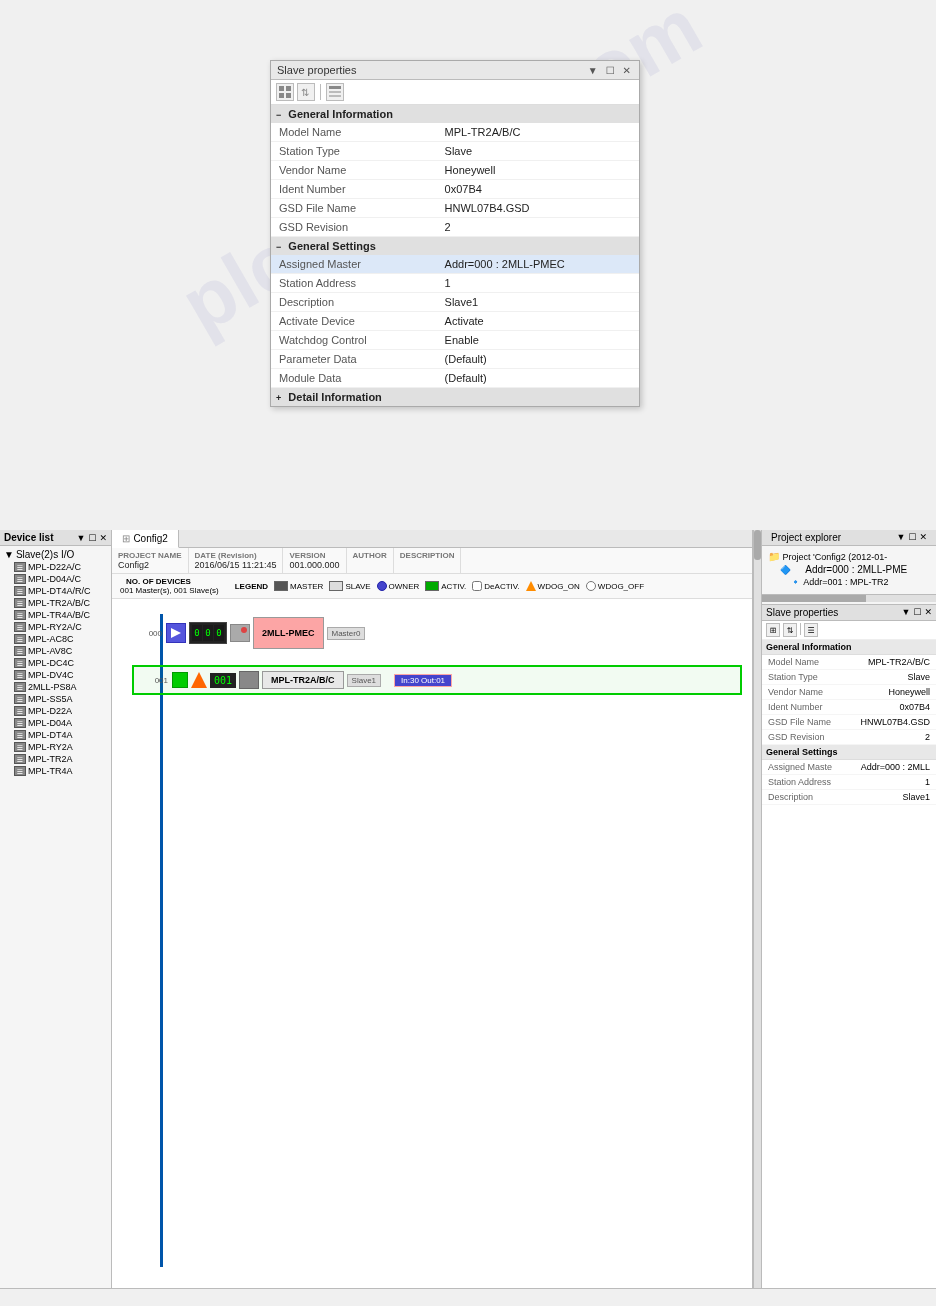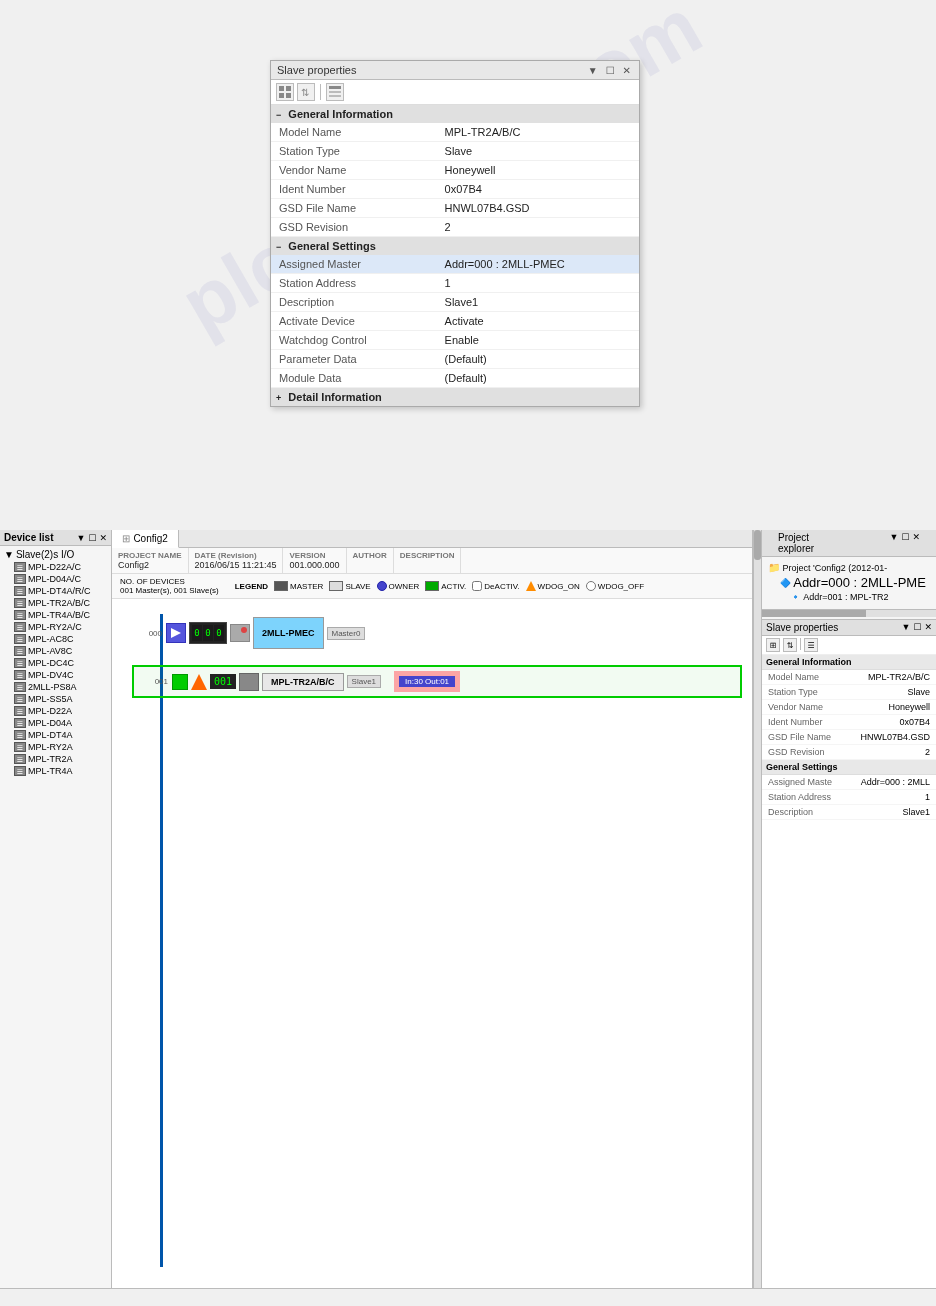--- a/index.html
+++ b/index.html
@@ -349,21 +349,21 @@
       width: 175px;
       background: #f5f5f5;
       border-left: 1px solid #bbb;
       display: flex;
       flex-direction: column;
     }
 
     .proj-panel-header {
       background: #e0e0e0;
       border-bottom: 1px solid #bbb;
-      padding: 2px 16px;
+      padding: 2px 9px;
       display: flex;
       justify-content: space-between;
       font-size: 10px;
       gap: 48px;
     }
 
     .proj-tree {
       padding: 4px;
       font-size: 9px;
     }
@@ -678,21 +678,21 @@
             <div class="value"></div>
           </div>
           <div class="sheet-info-cell">
             <div class="label">DESCRIPTION</div>
             <div class="value"></div>
           </div>
         </div>
 
         <div class="legend-row">
           <div style="margin-right:10px;">
-            <span style="font-weight:normal;font-size:8px;">NO. OF DEVICES</span><br>
+            <span style="font-weight:bold;font-size:8px;margin-left:6px;">NO. OF DEVICES</span><br>
             <span>001 Master(s), 001 Slave(s)</span>
           </div>
           <div style="display:flex;align-items:center;gap:6px;">
             <span style="font-weight:bold;">LEGEND</span>
             <div class="legend-item">
               <div class="legend-box" style="background:#555;"></div>
               <span>MASTER</span>
             </div>
             <div class="legend-item">
               <div class="legend-box" style="background:#ddd;"></div>
@@ -739,21 +739,21 @@
               <div style="display:flex;gap:1px;background:#222;padding:2px;border:1px solid #444;">
                 <div style="width:10px;height:16px;background:#1a1a1a;color:#0f0;font-size:9px;display:flex;align-items:center;justify-content:center;font-family:monospace;">0</div>
                 <div style="width:10px;height:16px;background:#1a1a1a;color:#0f0;font-size:9px;display:flex;align-items:center;justify-content:center;font-family:monospace;">0</div>
                 <div style="width:10px;height:16px;background:#1a1a1a;color:#0f0;font-size:9px;display:flex;align-items:center;justify-content:center;font-family:monospace;">0</div>
               </div>
 
               <div style="width:20px;height:18px;background:#aaa;border:1px solid #888;position:relative;">
                 <div style="position:absolute;top:2px;right:2px;width:6px;height:6px;background:#dd4444;border-radius:50%;"></div>
               </div>
 
-              <div class="device-name-badge" style="background:#7dd3fc;border:1px solid #999;padding:10px 8px;font-size:9px;font-weight:bold;">2MLL-PMEC</div>
+              <div class="device-name-badge" style="background:#fca5a5;border:1px solid #999;padding:10px 8px;font-size:9px;font-weight:bold;">2MLL-PMEC</div>
 
               <div class="role-badge">Master0</div>
             </div>
           </div>
 
           <div class="device-row" style="margin-left:10px;margin-top:16px;background:rgba(0,180,0,0.05);border:2px solid #00cc00;padding:4px;">
             <span class="addr-label" style="font-size:8px;color:#555;width:30px;">001</span>
             <div style="display:flex;align-items:center;gap:3px;">
 
               <div style="width:16px;height:16px;background:#00cc00;border:1px solid #009900;"></div>
@@ -761,21 +761,21 @@
               <div style="width:0;height:0;border-left:8px solid transparent;border-right:8px solid transparent;border-bottom:16px solid #ff6600;"></div>
 
               <div style="background:#222;color:#0f0;font-family:monospace;font-size:10px;padding:2px 4px;">001</div>
 
               <div style="width:20px;height:18px;background:#888;border:1px solid #666;"></div>
 
               <div style="background:#e8e8e8;border:1px solid #999;padding:3px 8px;font-size:9px;font-weight:bold;">MPL-TR2A/B/C</div>
 
               <div style="background:#ddd;border:1px solid #aaa;padding:1px 4px;font-size:8px;color:#555;">Slave1</div>
 
-              <div style="background:#4444cc;color:white;border:5px solid #fca5a5;padding:1px 6px;font-size:8px;margin-left:10px;">In:30 Out:01</div>
+              <div style="background:#4444cc;color:white;border:1px solid #fca5a5;padding:1px 6px;font-size:8px;margin-left:10px;">In:30 Out:01</div>
             </div>
           </div>
         </div>
       </div>
     </div>
   </div>
 
   <div style="width:8px;background:#e0e0e0;border-left:1px solid #bbb;position:relative;">
     <div style="position:absolute;top:0;left:0;right:0;height:30px;background:#aaa;border-radius:3px;"></div>
   </div>
@@ -789,21 +789,21 @@
         <span style="font-size:9px;cursor:pointer;">✕</span>
       </div>
     </div>
     <div class="proj-tree">
       <div class="proj-tree-item">
         <span class="proj-folder-icon">📁</span>
         <span style="font-size:9px;">Project 'Config2 (2012-01-</span>
       </div>
       <div class="proj-tree-item" style="padding-left:14px;">
         <span class="proj-node-icon">🔷</span>
-        <span style="font-size:13px;">Addr=000 : 2MLL-PME</span>
+        <span style="font-size:10px;margin-left:12px;">Addr=000 : 2MLL-PME</span>
       </div>
       <div class="proj-tree-item" style="padding-left:24px;">
         <span class="proj-node-icon">🔹</span>
         <span style="font-size:9px;">Addr=001 : MPL-TR2</span>
       </div>
     </div>
 
     <div style="height:8px;background:#e0e0e0;border-top:1px solid #bbb;margin:2px 0;">
       <div style="width:60%;height:100%;background:#aaa;"></div>
     </div>

